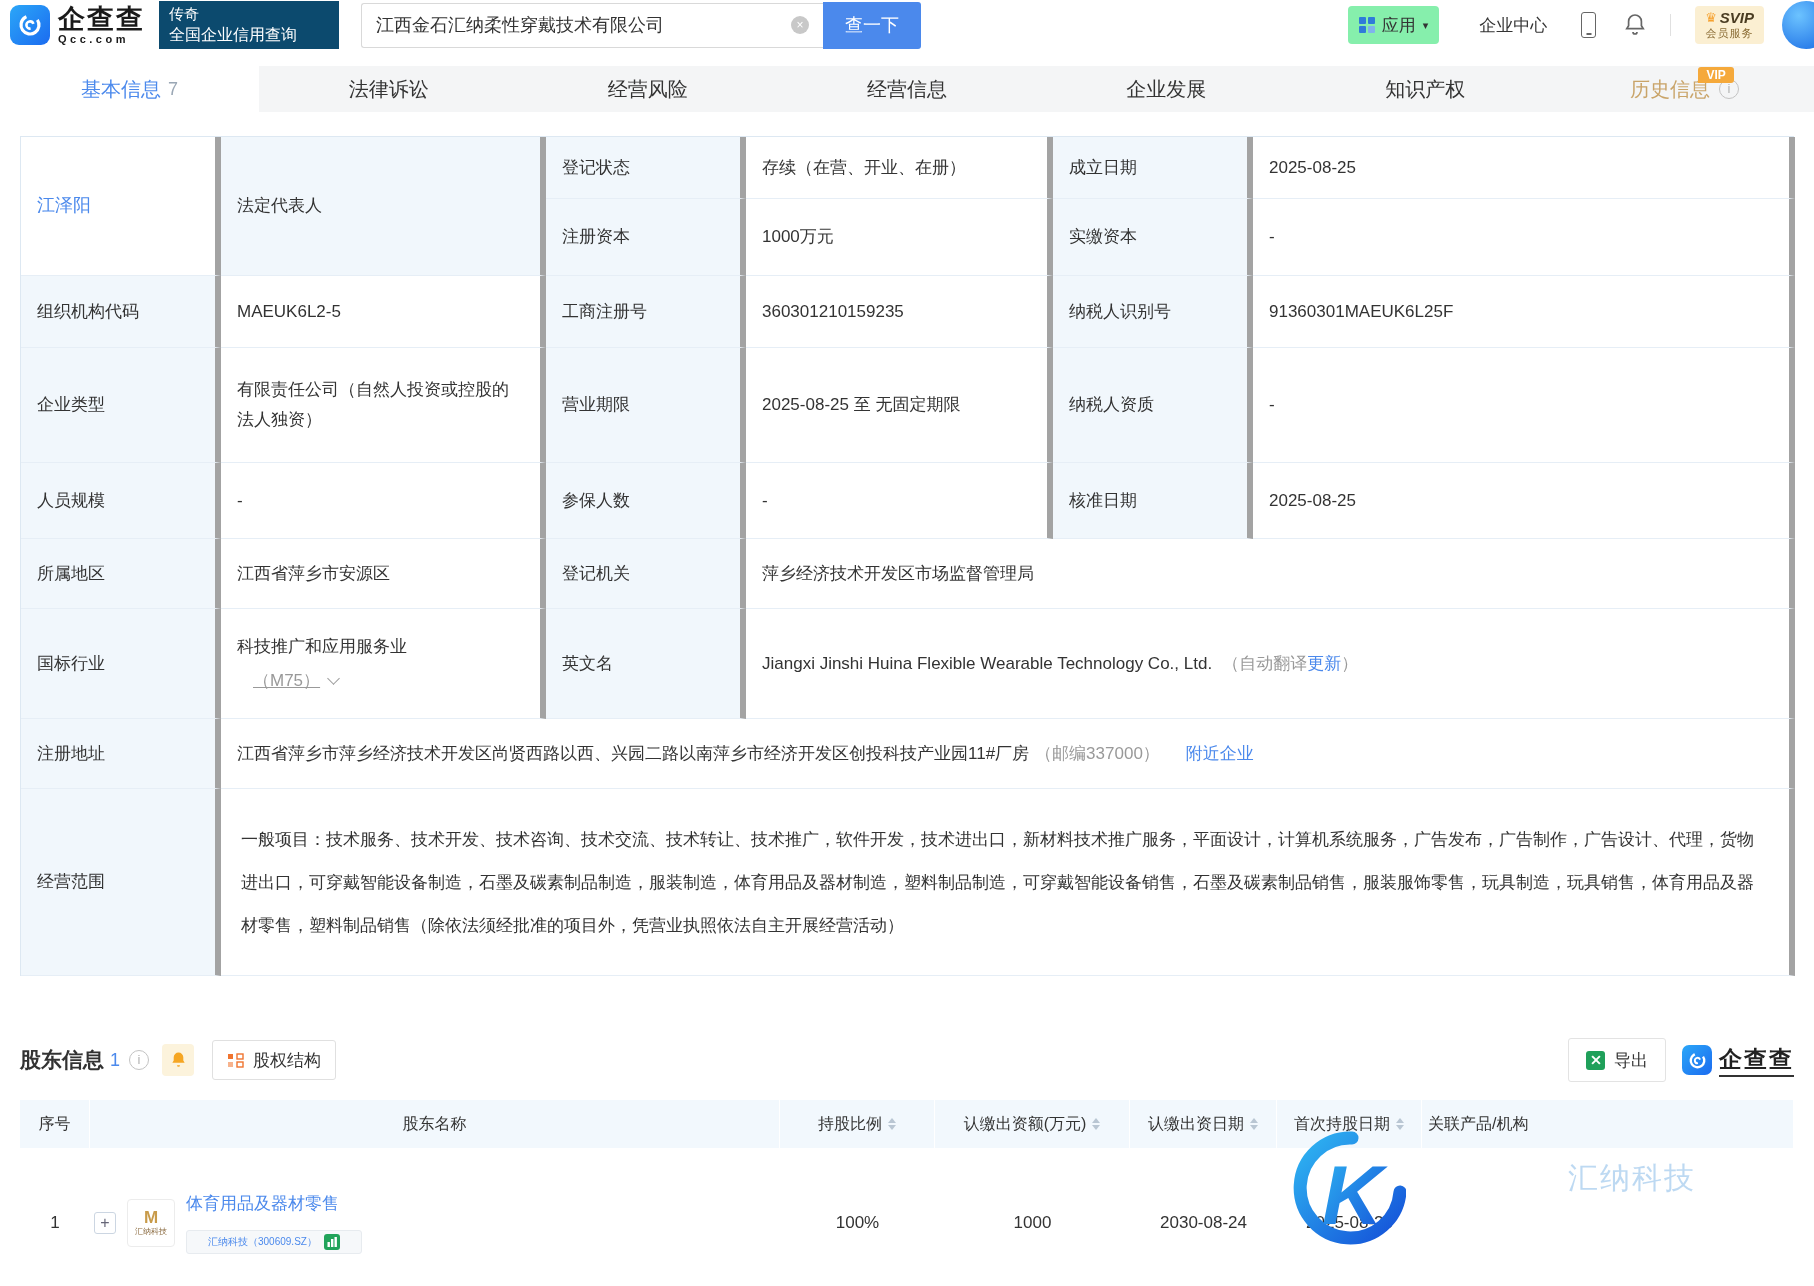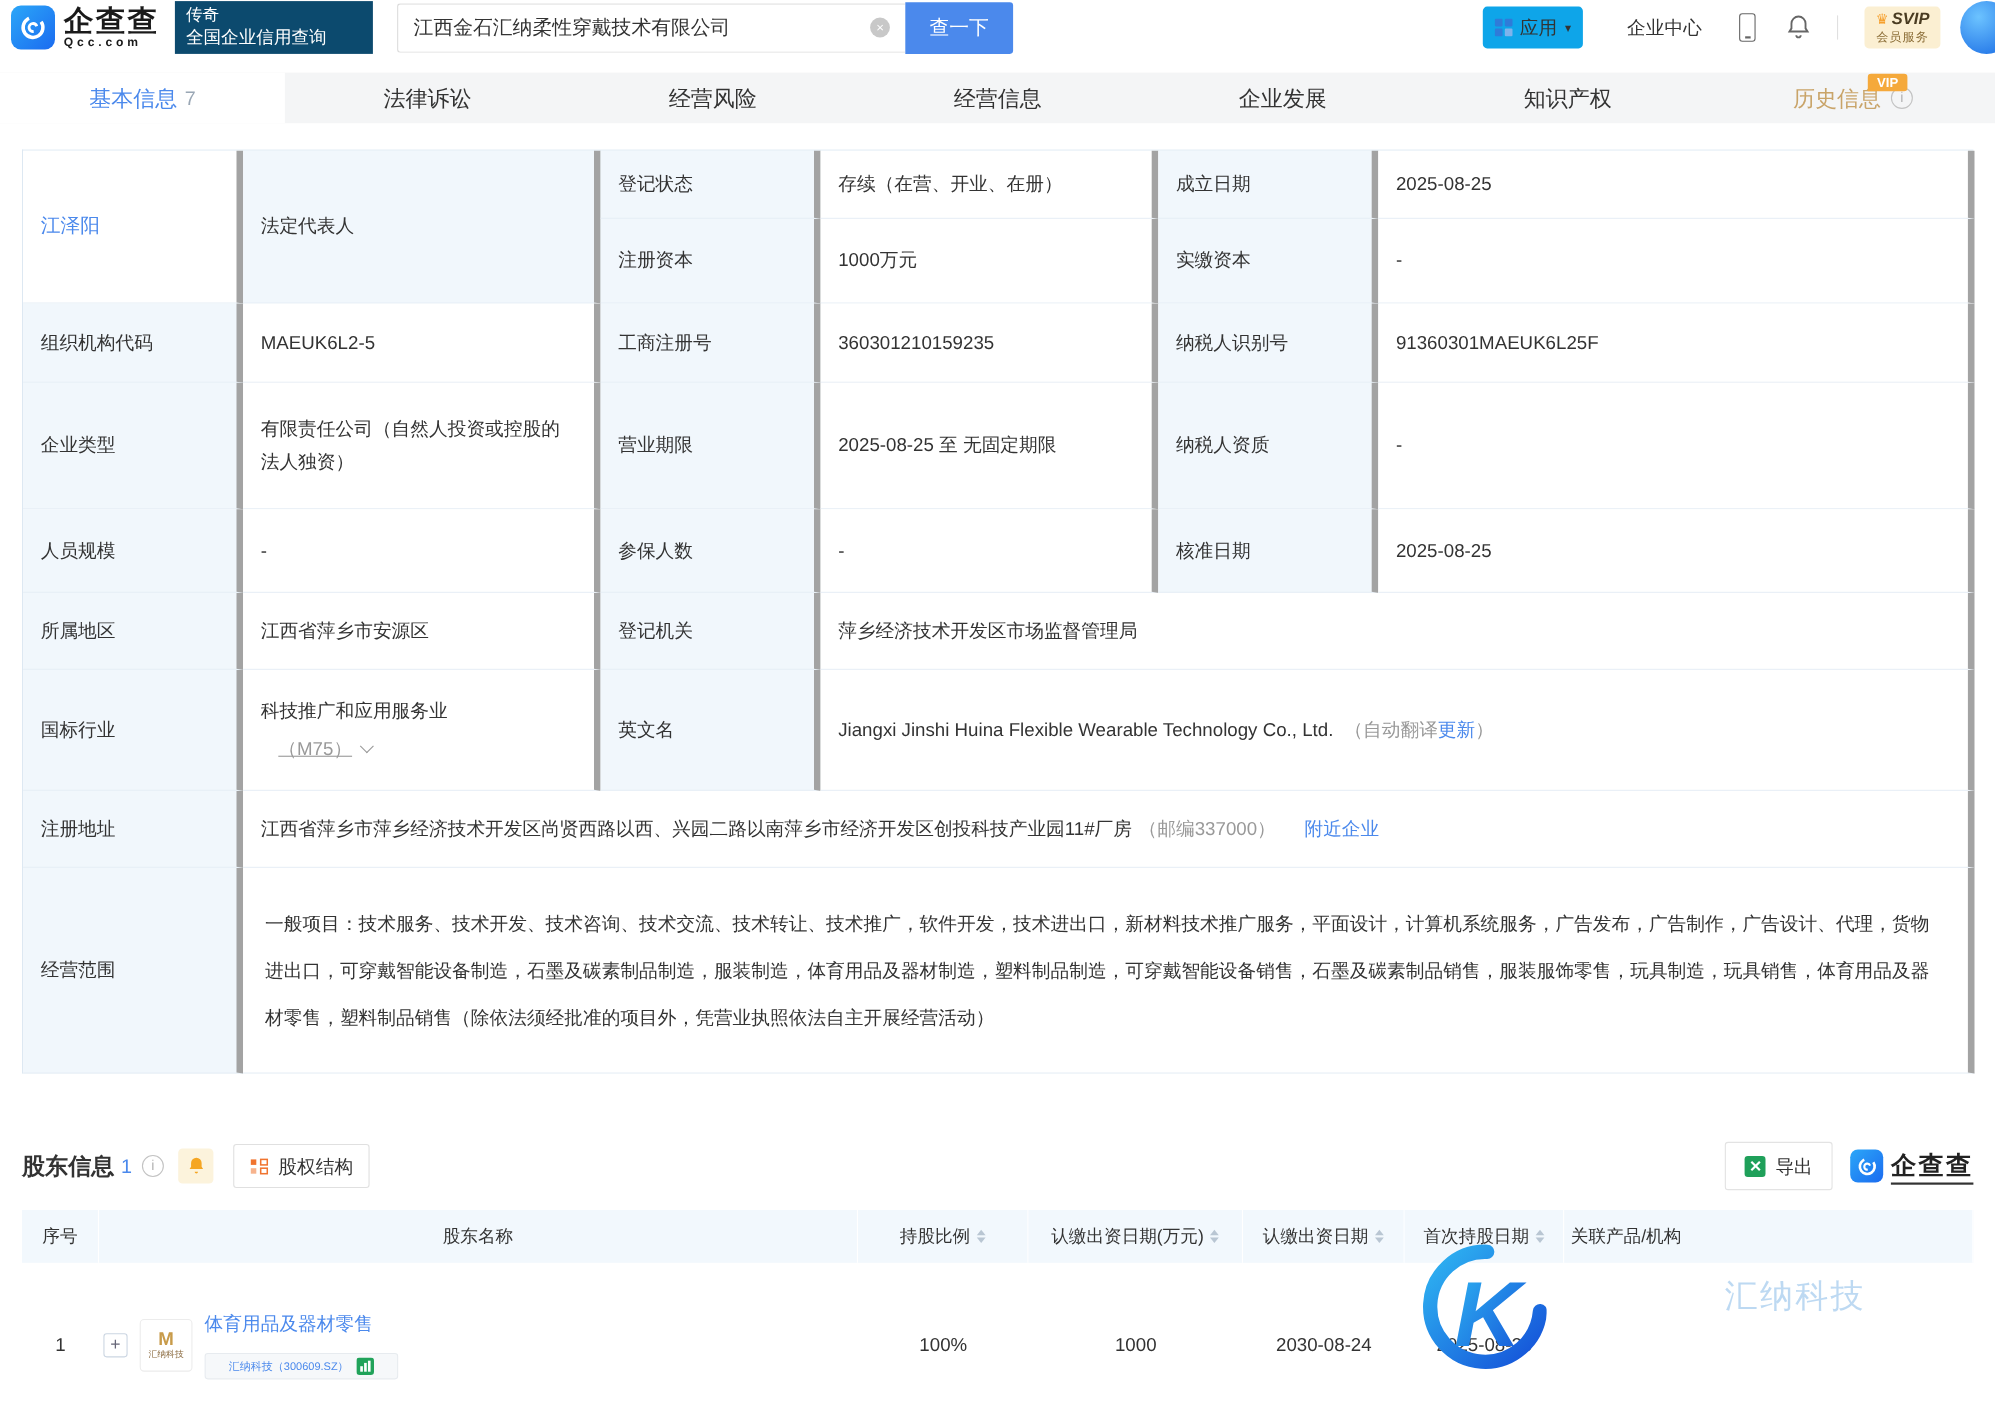--- a/index.html
+++ b/index.html
@@ -17,21 +17,21 @@
   .logo-name { font-size:27px; font-weight:bold; color:#1a1a1a; letter-spacing:2px; line-height:28px; }
   .logo-domain { font-size:11px; font-weight:bold; color:#1a1a1a; letter-spacing:3.5px; line-height:13px; }
   .banner { margin-left:14px; width:180px; height:48px; background:#0c4a6e; color:#fff; padding:3px 10px; }
   .banner-l1 { font-size:15px; line-height:20px; }
   .banner-l2 { font-size:16px; line-height:22px; }
   .search-wrap { margin-left:22px; position:relative; display:flex; align-items:center; }
   .search-input { width:462px; height:45px; border:1px solid #d9d9d9; border-right:none; border-radius:3px 0 0 3px; padding:0 42px 0 14px; font-size:18px; color:#333; outline:none; font-family:inherit; }
   .clear-icon { position:absolute; right:112px; top:14px; width:18px; height:18px; border-radius:50%; background:#c8c8c8; color:#fff; font-size:12px; line-height:18px; text-align:center; cursor:pointer; }
   .search-btn { width:98px; height:47px; background:#4b89ec; color:#fff; font-size:18px; border:none; border-radius:0 3px 3px 0; cursor:pointer; font-family:inherit; }
   .nav-right { margin-left:auto; display:flex; align-items:center; }
-  .apps-chip { display:flex; align-items:center; gap:7px; background:#0ea5e9; border-radius:4px; height:38px; padding:0 11px; cursor:pointer; }
+  .apps-chip { display:flex; align-items:center; gap:7px; background:#86efac; border-radius:4px; height:38px; padding:0 11px; cursor:pointer; }
   .grid-icon { display:grid; grid-template-columns:7px 7px; grid-template-rows:7px 7px; gap:2px; }
   .grid-icon i { background:#2f7bd9; border-radius:1px; }
   .grid-icon i:last-child { background:#7fb3ec; }
   .apps-label { font-size:17px; color:#333; }
   .caret { font-size:11px; color:#333; }
   .nav-link { margin-left:40px; font-size:17px; color:#333; cursor:pointer; }
   .phone-icon { margin-left:34px; width:15px; height:26px; border:1.6px solid #666; border-radius:3px; position:relative; cursor:pointer; }
   .phone-icon:after { content:""; position:absolute; bottom:2px; left:50%; transform:translateX(-50%); width:5px; height:1.6px; background:#666; }
   .bell-top { margin-left:28px; cursor:pointer; display:flex; }
   .vdivider { width:1px; height:22px; background:#e0e0e0; margin:0 24px; }
@@ -296,21 +296,21 @@
     <div class="sh-th">序号</div>
     <div class="sh-th">股东名称</div>
     <div class="sh-th">
         <span>持股比例</span>
         <span class="sort">
           <i class="up"></i>
           <i class="down"></i>
         </span>
       </div>
     <div class="sh-th">
-        <span>认缴出资日期(万元)</span>
+        <span>认缴出资额(万元)</span>
         <span class="sort">
           <i class="up"></i>
           <i class="down"></i>
         </span>
       </div>
     <div class="sh-th">
         <span>认缴出资日期</span>
         <span class="sort">
           <i class="up"></i>
           <i class="down"></i>

